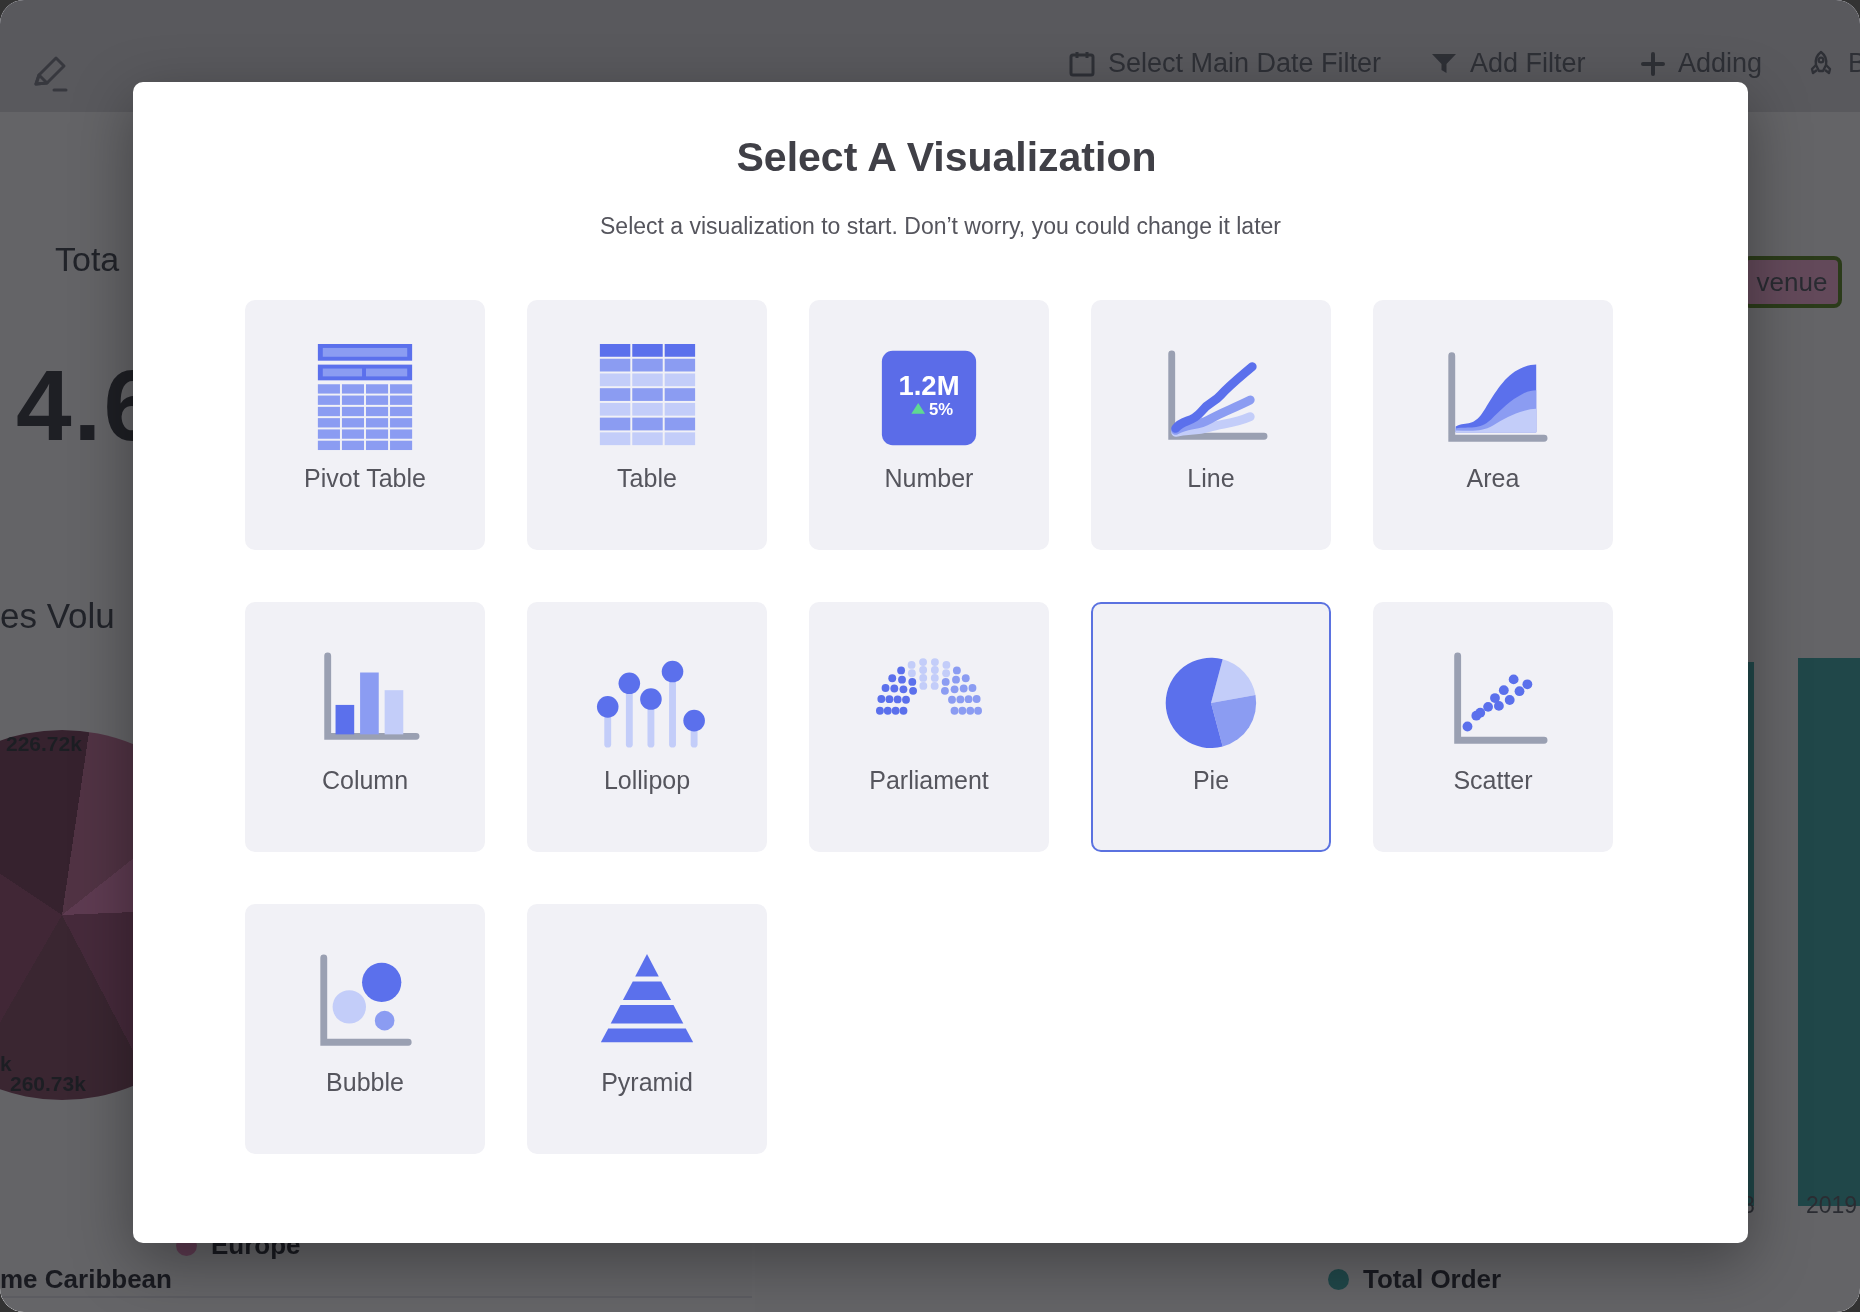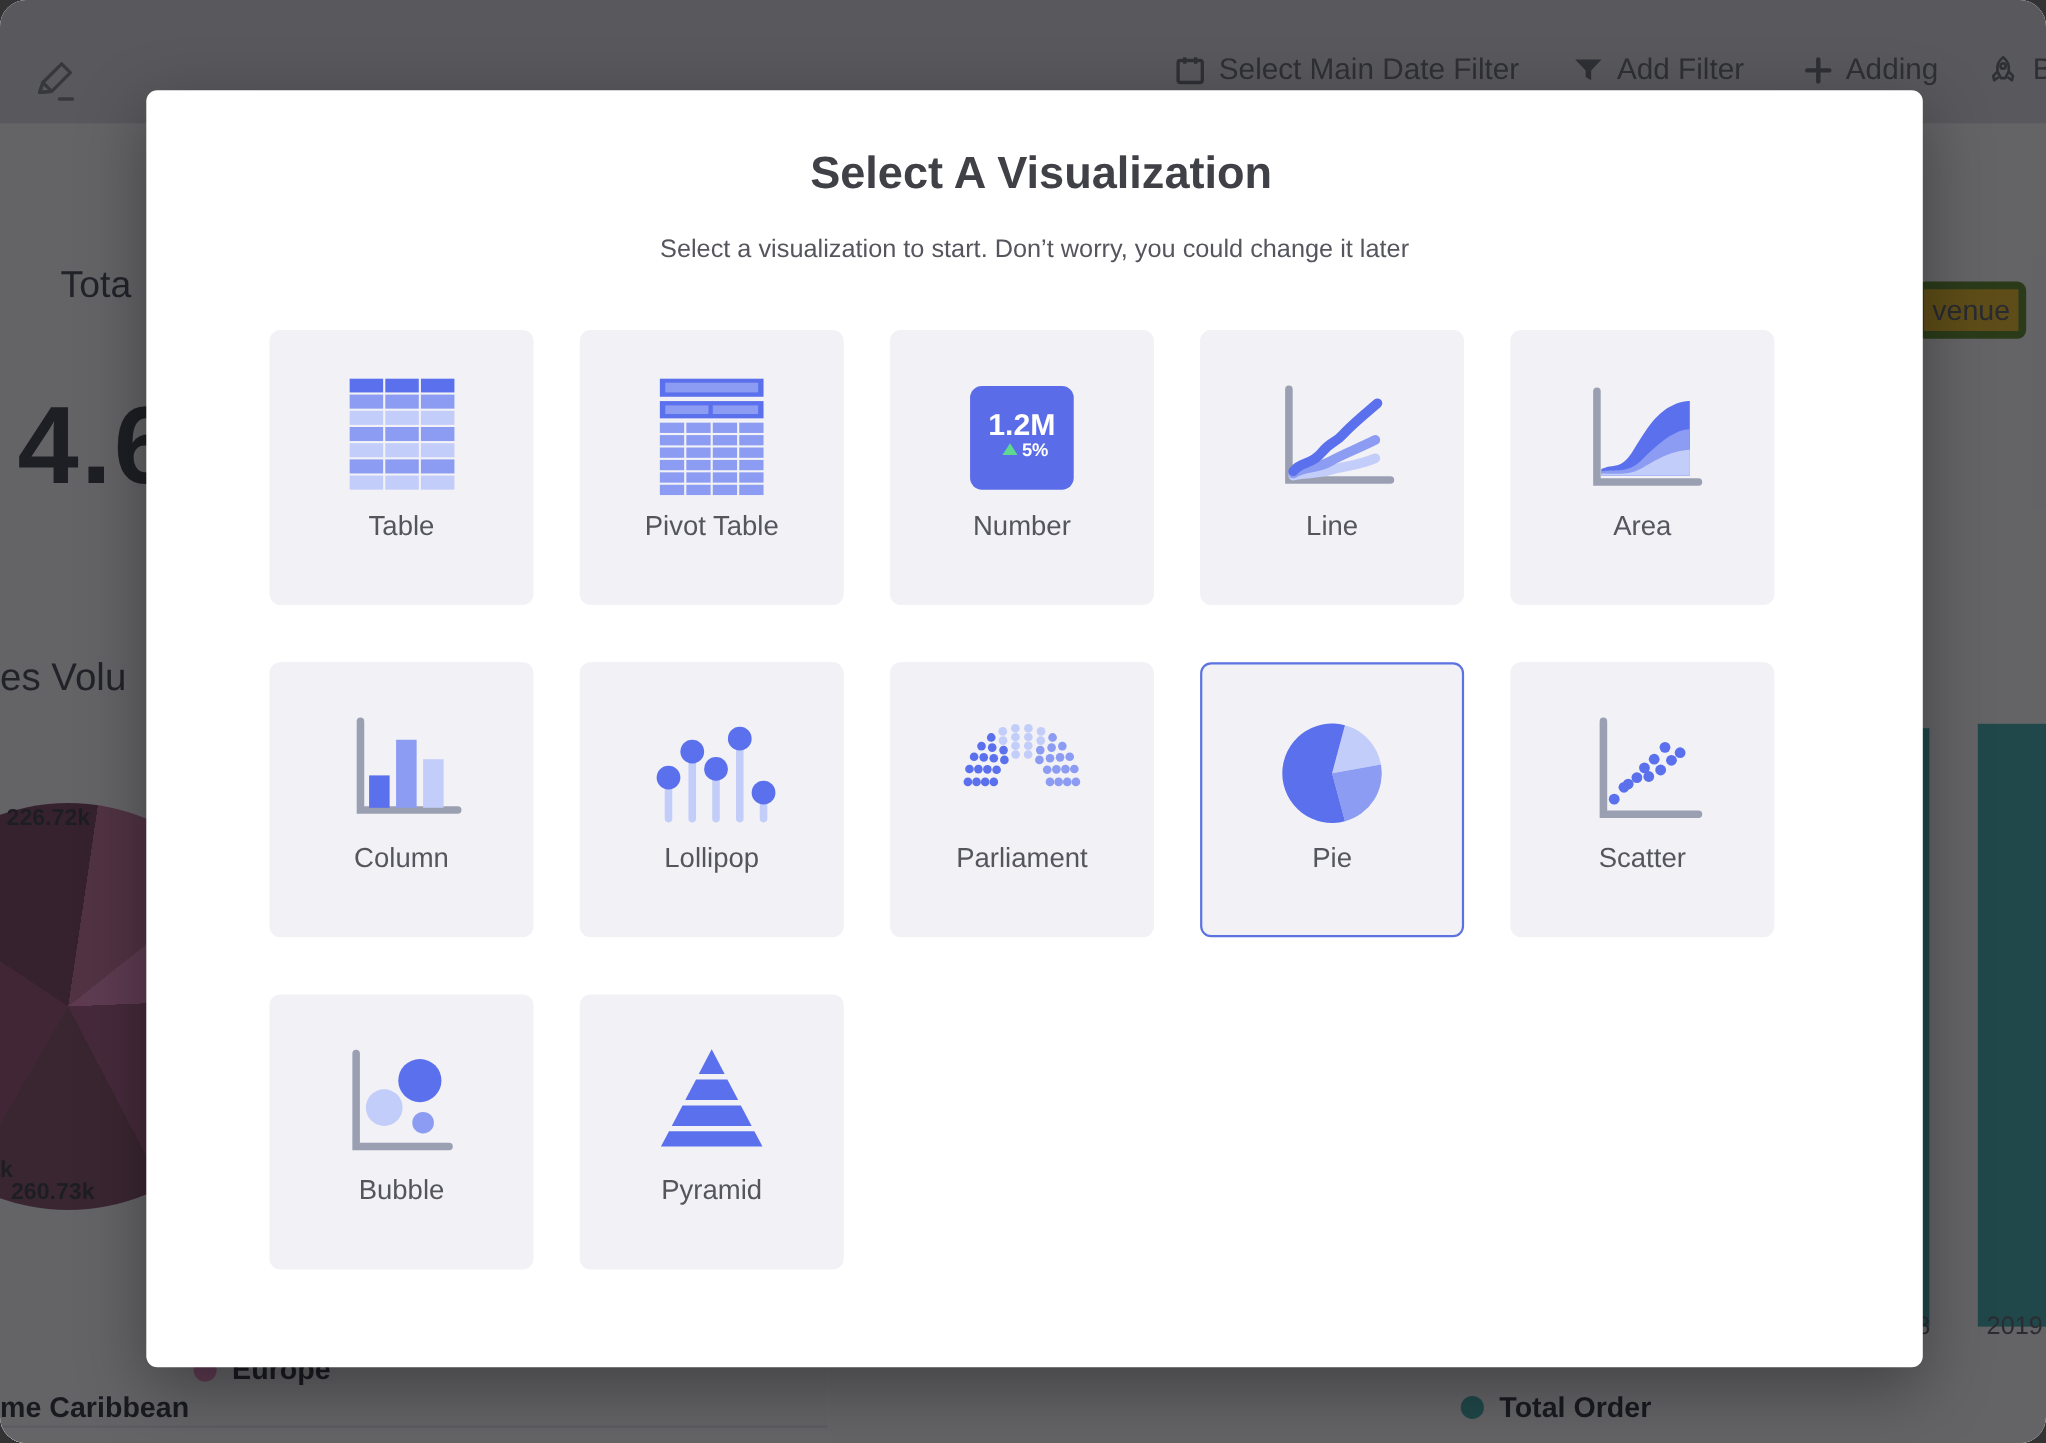--- a/index.html
+++ b/index.html
@@ -14,22 +14,22 @@
     color:#565b63;font-size:27px;white-space:nowrap;cursor:pointer;}
   .toolbar-item svg{flex:0 0 auto;}
   .bg-txt{position:absolute;color:#2c333d;white-space:nowrap;}
   .kpi-big{font-size:100px;font-weight:700;color:#23262c;letter-spacing:2px;}
   .pie-label{font-size:21px;font-weight:700;color:#1e232b;}
   .bg-pie{position:absolute;left:-123px;top:730px;width:370px;height:370px;border-radius:50%;
     background:conic-gradient(from 210deg,#8e3f63 0 26%,#6f2f4c 26% 44%,#c2648f 44% 56%,#e87cb8 56% 66%,#a04a73 66% 84%,#7a3b56 84% 100%);}
   .legend-item{position:absolute;display:flex;align-items:center;gap:14px;cursor:pointer;}
   .legend-dot{width:21px;height:21px;border-radius:50%;}
   .legend-label{font-size:26px;font-weight:700;color:#14181f;white-space:nowrap;}
-  .bg-btn{position:absolute;left:1742px;top:256px;width:100px;height:52px;border:7px solid #4d7c0f;
-    border-radius:8px;background:#eab308;color:#454b55;font-size:26px;display:flex;align-items:center;
+  .bg-btn{position:absolute;left:1742px;top:256px;width:100px;height:52px;border:4px solid #4d7c0f;
+    border-radius:8px;background:#f9a8d4;color:#454b55;font-size:26px;display:flex;align-items:center;
     justify-content:center;cursor:pointer;}
   .teal-bar{position:absolute;background:#2ba3a0;}
   .axis-lab{position:absolute;font-size:23px;color:#4a5058;}
   .bottom-strip{position:absolute;left:0;top:1296px;width:752px;height:16px;background:#fdfdfe;border-top:2px solid #e4e4ea;}
   .v-divider{position:absolute;left:752px;top:1242px;width:3px;height:70px;background:#ffffff;}
 
   
   .overlay{position:absolute;inset:0;background:rgba(28,28,33,0.68);z-index:5;}
   .modal{position:absolute;left:133px;top:82px;width:1615px;height:1161px;background:#fff;
     border-radius:10px;z-index:10;box-shadow:0 18px 60px rgba(0,0,0,0.35);padding-top:50px;}
@@ -128,49 +128,20 @@
   <div class="v-divider"></div>
   <div class="bottom-strip"></div>
 
   <div class="overlay"></div>
 
   <div class="modal">
     <h1>Select A Visualization</h1>
     <p class="subtitle">Select a visualization to start. Don’t worry, you could change it later</p>
 
     <div class="grid">
-
-      <div class="tile">
-        <div class="icon">
-          <svg viewBox="0 0 120 110" width="118" height="108">
-              <rect x="12" y="0" width="31" height="13" fill="#5b70ec"></rect>
-              <rect x="45" y="0" width="31" height="13" fill="#5b70ec"></rect>
-              <rect x="78" y="0" width="31" height="13" fill="#5b70ec"></rect>
-              <rect x="12" y="15" width="31" height="13" fill="#8b9cf2"></rect>
-              <rect x="45" y="15" width="31" height="13" fill="#8b9cf2"></rect>
-              <rect x="78" y="15" width="31" height="13" fill="#8b9cf2"></rect>
-              <rect x="12" y="30" width="31" height="13" fill="#c3cdf9"></rect>
-              <rect x="45" y="30" width="31" height="13" fill="#c3cdf9"></rect>
-              <rect x="78" y="30" width="31" height="13" fill="#c3cdf9"></rect>
-              <rect x="12" y="45" width="31" height="13" fill="#8b9cf2"></rect>
-              <rect x="45" y="45" width="31" height="13" fill="#8b9cf2"></rect>
-              <rect x="78" y="45" width="31" height="13" fill="#8b9cf2"></rect>
-              <rect x="12" y="60" width="31" height="13" fill="#c3cdf9"></rect>
-              <rect x="45" y="60" width="31" height="13" fill="#c3cdf9"></rect>
-              <rect x="78" y="60" width="31" height="13" fill="#c3cdf9"></rect>
-              <rect x="12" y="75" width="31" height="13" fill="#8b9cf2"></rect>
-              <rect x="45" y="75" width="31" height="13" fill="#8b9cf2"></rect>
-              <rect x="78" y="75" width="31" height="13" fill="#8b9cf2"></rect>
-              <rect x="12" y="90" width="31" height="13" fill="#c3cdf9"></rect>
-              <rect x="45" y="90" width="31" height="13" fill="#c3cdf9"></rect>
-              <rect x="78" y="90" width="31" height="13" fill="#c3cdf9"></rect>
-            </svg>
-        </div>
-        <div class="tile-label">Table</div>
-      </div>
 
       <div class="tile">
         <div class="icon">
           <svg viewBox="0 0 120 110" width="118" height="108">
               <rect x="12" y="0" width="96" height="17" fill="#5b70ec"></rect>
               <rect x="17" y="4" width="86" height="9" fill="#8b9cf2"></rect>
               <rect x="12" y="21" width="96" height="16" fill="#5b70ec"></rect>
               <rect x="17" y="25" width="40" height="8" fill="#8b9cf2"></rect>
               <rect x="61" y="25" width="42" height="8" fill="#8b9cf2"></rect>
               <rect x="12" y="41" width="22.5" height="9.5" fill="#8b9cf2"></rect>
@@ -193,20 +164,49 @@
               <rect x="36.5" y="87" width="22.5" height="9.5" fill="#8b9cf2"></rect>
               <rect x="61" y="87" width="22.5" height="9.5" fill="#8b9cf2"></rect>
               <rect x="85.5" y="87" width="22.5" height="9.5" fill="#8b9cf2"></rect>
               <rect x="12" y="98.5" width="22.5" height="9.5" fill="#8b9cf2"></rect>
               <rect x="36.5" y="98.5" width="22.5" height="9.5" fill="#8b9cf2"></rect>
               <rect x="61" y="98.5" width="22.5" height="9.5" fill="#8b9cf2"></rect>
               <rect x="85.5" y="98.5" width="22.5" height="9.5" fill="#8b9cf2"></rect>
             </svg>
         </div>
         <div class="tile-label">Pivot Table</div>
+      </div>
+
+      <div class="tile">
+        <div class="icon">
+          <svg viewBox="0 0 120 110" width="118" height="108">
+              <rect x="12" y="0" width="31" height="13" fill="#5b70ec"></rect>
+              <rect x="45" y="0" width="31" height="13" fill="#5b70ec"></rect>
+              <rect x="78" y="0" width="31" height="13" fill="#5b70ec"></rect>
+              <rect x="12" y="15" width="31" height="13" fill="#8b9cf2"></rect>
+              <rect x="45" y="15" width="31" height="13" fill="#8b9cf2"></rect>
+              <rect x="78" y="15" width="31" height="13" fill="#8b9cf2"></rect>
+              <rect x="12" y="30" width="31" height="13" fill="#c3cdf9"></rect>
+              <rect x="45" y="30" width="31" height="13" fill="#c3cdf9"></rect>
+              <rect x="78" y="30" width="31" height="13" fill="#c3cdf9"></rect>
+              <rect x="12" y="45" width="31" height="13" fill="#8b9cf2"></rect>
+              <rect x="45" y="45" width="31" height="13" fill="#8b9cf2"></rect>
+              <rect x="78" y="45" width="31" height="13" fill="#8b9cf2"></rect>
+              <rect x="12" y="60" width="31" height="13" fill="#c3cdf9"></rect>
+              <rect x="45" y="60" width="31" height="13" fill="#c3cdf9"></rect>
+              <rect x="78" y="60" width="31" height="13" fill="#c3cdf9"></rect>
+              <rect x="12" y="75" width="31" height="13" fill="#8b9cf2"></rect>
+              <rect x="45" y="75" width="31" height="13" fill="#8b9cf2"></rect>
+              <rect x="78" y="75" width="31" height="13" fill="#8b9cf2"></rect>
+              <rect x="12" y="90" width="31" height="13" fill="#c3cdf9"></rect>
+              <rect x="45" y="90" width="31" height="13" fill="#c3cdf9"></rect>
+              <rect x="78" y="90" width="31" height="13" fill="#c3cdf9"></rect>
+            </svg>
+        </div>
+        <div class="tile-label">Table</div>
       </div>
 
       <div class="tile">
         <div class="icon">
           <svg viewBox="0 0 120 110" width="118" height="108">
             <rect x="12" y="7" width="96" height="96" rx="11" fill="#5b6ce8"></rect>
             <text x="60" y="52" class="num-big">1.2M</text>
             <path d="M42,71 l7,-11 7,11 Z" fill="#5fd992"></path>
             <text x="60" y="72" class="num-small">5%</text>
           </svg>

